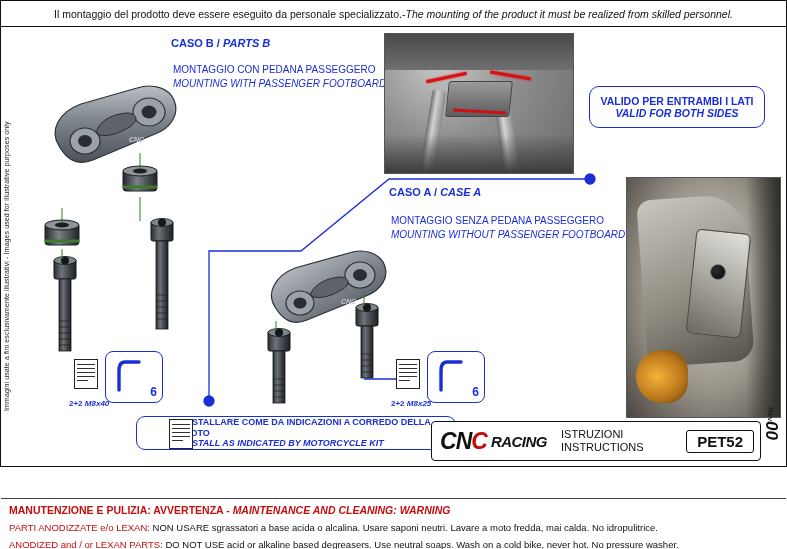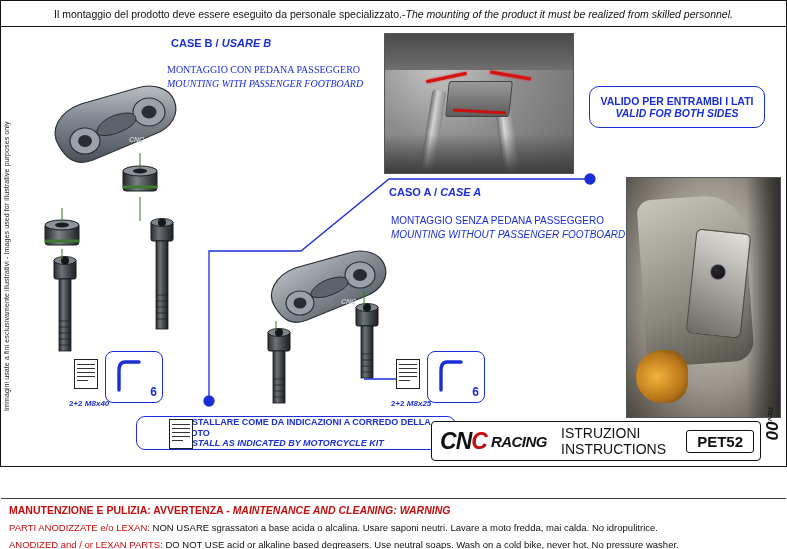--- a/index.html
+++ b/index.html
@@ -198,21 +198,21 @@
     font-weight:bold; font-style:italic;
     font-size:23px; color:#111; letter-spacing:-1px;
     padding-left:8px;
   }
   .cnc .c-red { color:#c40d0d; }
   .racing {
     font-size:15px; font-weight:bold; font-style:italic;
     color:#111; margin-left:4px; letter-spacing:-.5px;
   }
   .instr {
-    font-size:14px; line-height:1.15; color:#111; margin-left:14px;
+    font-size:11px; line-height:1.15; color:#111; margin-left:14px;
   }
   .instr .en { font-style:normal; }
   .code-box {
     margin-left:auto; margin-right:6px;
     border:1.4px solid #111; border-radius:3px;
     padding:2px 10px; font-size:15px; font-weight:bold;
   }
   .rev {
     position:absolute; left:765px; top:406px;
     font-size:8px; color:#111;
@@ -382,23 +382,23 @@
     <g stroke="#1a2ed6" stroke-width="1.3" fill="none">
       <path d="M208 400 V250 H300 L388 178 H586"></path>
       <circle cx="208" cy="400" r="5" fill="#1a2ed6"></circle>
       <circle cx="589" cy="178" r="5" fill="#1a2ed6"></circle>
       <path d="M130 352 V378"></path>
       <path d="M363 378 H400"></path>
     </g>
   </svg>
 
   <div class="abs case-title" style="left:170px; top:36px;">
-    <span>CASE B</span><span class="sep"> / </span><span class="en">USARE B</span>
-  </div>
-  <div class="abs case-sub" style="left:166px; top:62px; line-height:1.35;font-family:Liberation Serif, serif;">
+    <span>CASO B</span><span class="sep"> / </span><span class="en">PARTS B</span>
+  </div>
+  <div class="abs case-sub" style="left:172px; top:62px; line-height:1.35;">
     <span>MONTAGGIO CON PEDANA PASSEGGERO</span>
     <span class="en">MOUNTING WITH PASSENGER FOOTBOARD</span>
   </div>
 
   <div class="abs case-title" style="left:388px; top:185px;">
     <span>CASO A</span><span class="sep"> / </span><span class="en">CASE A</span>
   </div>
   <div class="abs case-sub" style="left:390px; top:213px; line-height:1.35;">
     <span>MONTAGGIO SENZA PEDANA PASSEGGERO</span>
     <span class="en">MOUNTING WITHOUT PASSENGER FOOTBOARD</span>

